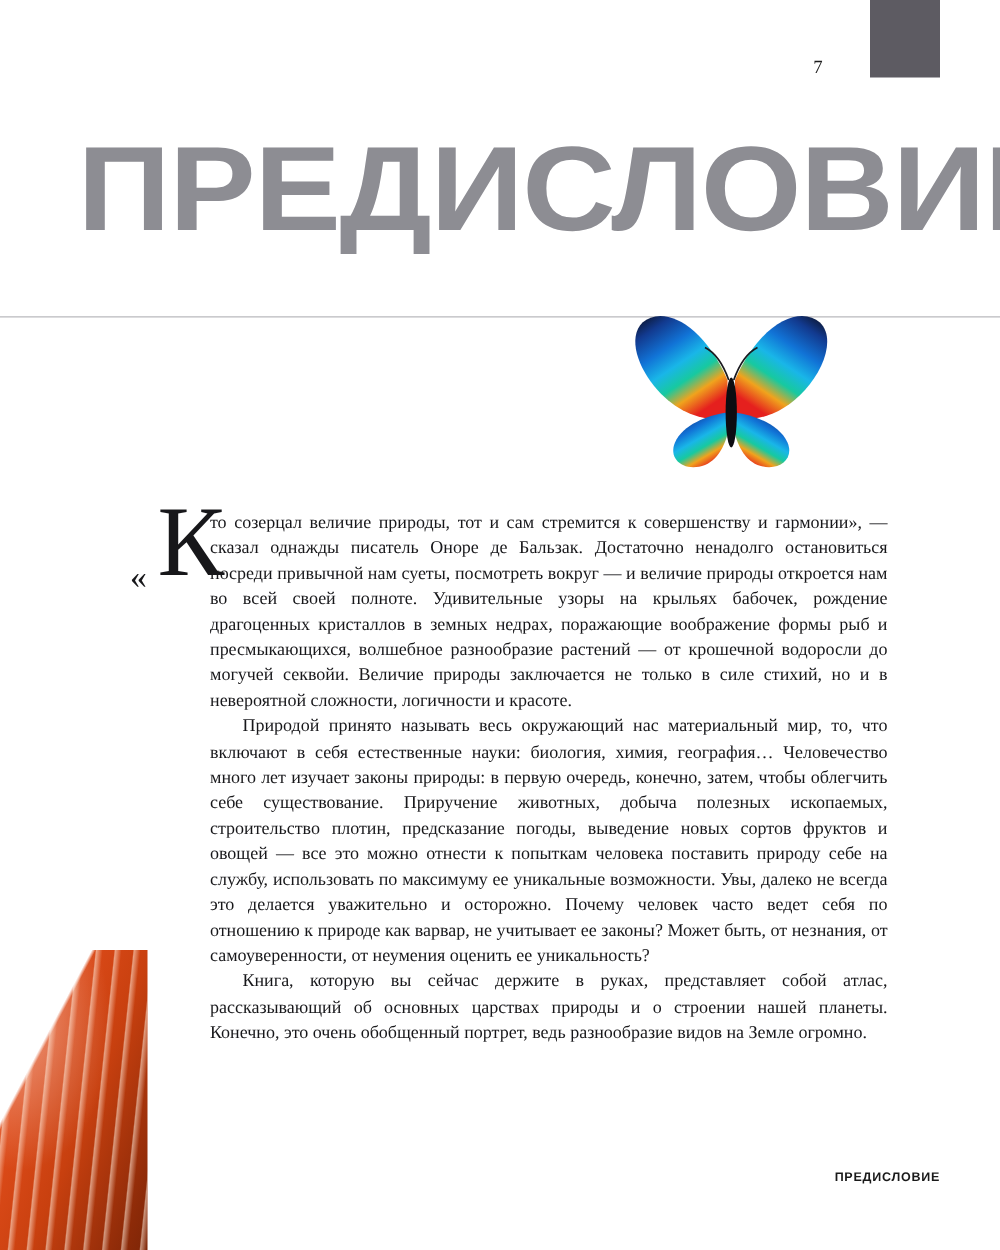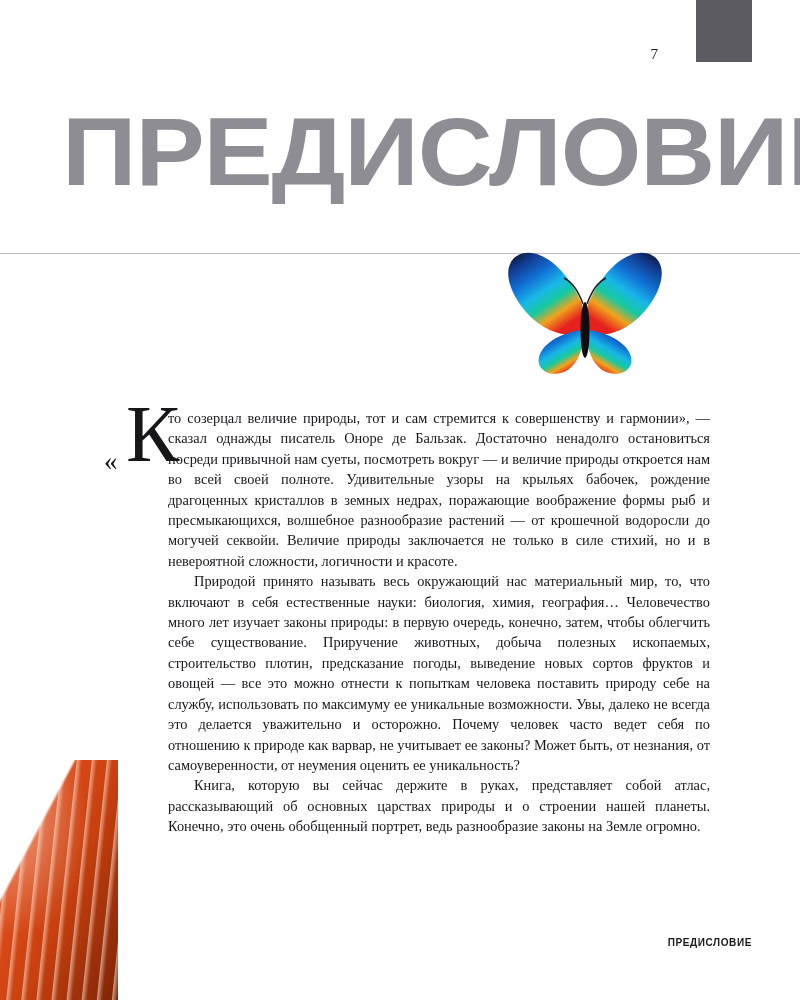--- a/index.html
+++ b/index.html
@@ -231,21 +231,21 @@
   </svg>
 
   <div class="dropcap">
     <span class="quote">«</span>
     <span class="letter">К</span>
   </div>
 
   <div class="body-col">
     <p class="first">то созерцал величие природы, тот и сам стремится к совершенству и гармонии», — сказал однажды писатель Оноре де Бальзак. Достаточно ненадолго остановиться посреди привычной нам суеты, посмотреть вокруг — и величие природы откроется нам во всей своей полноте. Удивительные узоры на крыльях бабочек, рождение драгоценных кристаллов в земных недрах, поражающие воображение формы рыб и пресмыкающихся, волшебное разнообразие растений — от крошечной водоросли до могучей секвойи. Величие природы заключается не только в силе стихий, но и в невероятной сложности, логичности и красоте.</p>
     <p>Природой принято называть весь окружающий нас материальный мир, то, что включают в себя естественные науки: биология, химия, география… Человечество много лет изучает законы природы: в первую очередь, конечно, затем, чтобы облегчить себе существование. Приручение животных, добыча полезных ископаемых, строительство плотин, предсказание погоды, выведение новых сортов фруктов и овощей — все это можно отнести к попыткам человека поставить природу себе на службу, использовать по максимуму ее уникальные возможности. Увы, далеко не всегда это делается уважительно и осторожно. Почему человек часто ведет себя по отношению к природе как варвар, не учитывает ее законы? Может быть, от незнания, от самоуверенности, от неумения оценить ее уникальность?</p>
-    <p>Книга, которую вы сейчас держите в руках, представляет собой атлас, рассказывающий об основных царствах природы и о строении нашей планеты. Конечно, это очень обобщенный портрет, ведь разнообразие законы на Земле огромно.</p>
+    <p>Книга, которую вы сейчас держите в руках, представляет собой атлас, рассказывающий об основных царствах природы и о строении нашей планеты. Конечно, это очень обобщенный портрет, ведь разнообразие видов на Земле огромно.</p>
   </div>
 
   <div class="footer-label">ПРЕДИСЛОВИЕ</div>
 
   <div class="photo-frag">
     <div class="fur"></div>
     <div class="stripes"></div>
     <div class="mask-white"></div>
   </div>
 

